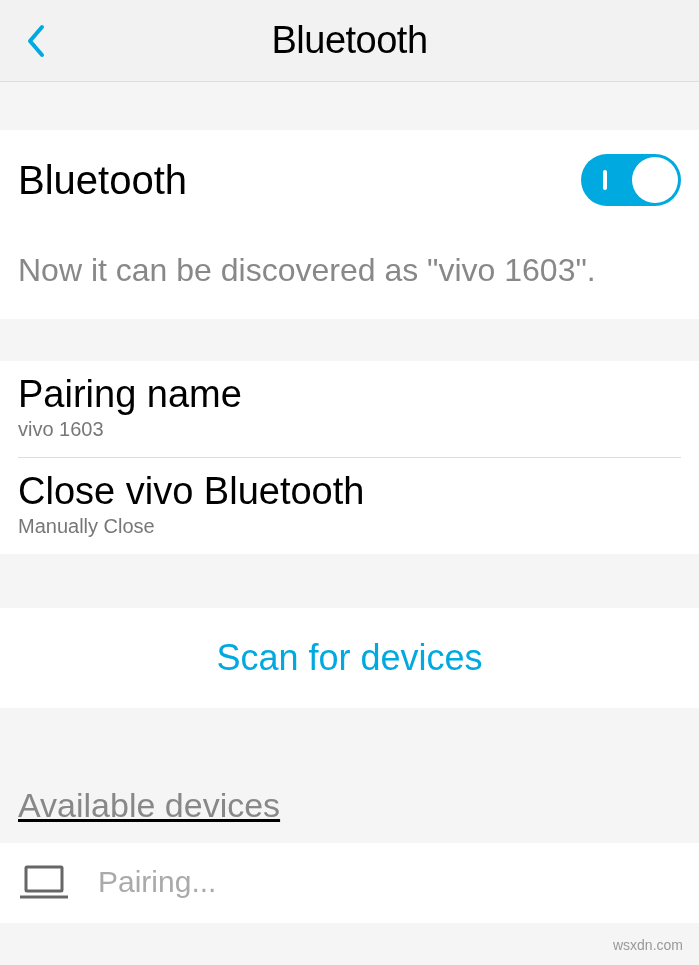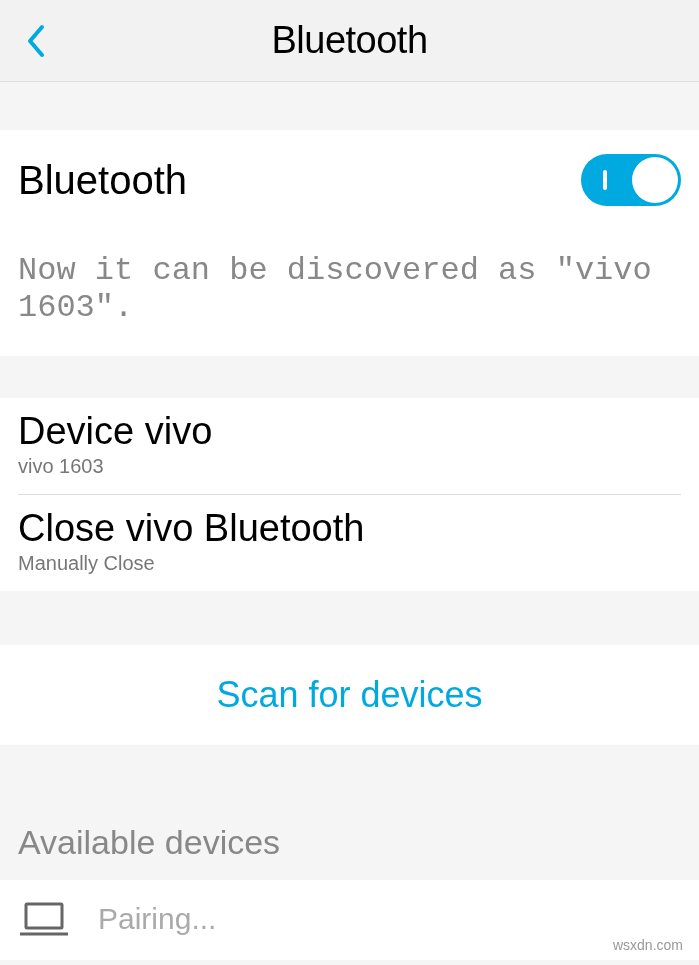--- a/index.html
+++ b/index.html
@@ -90,21 +90,20 @@
       background: #fff;
       border-radius: 2px;
     }
     .discover-row {
       background: #fff;
       padding: 22px 18px 30px 18px;
     }
     .discover-text {
       font-size: 32px;
       color: #888;
-      font-family: Liberation Mono, monospace;
     }
     .spacer-mid {
       height: 42px;
       background: #f5f5f5;
     }
     .setting-row {
       background: #fff;
       padding: 12px 18px 16px 18px;
     }
     .setting-title {
@@ -137,20 +136,21 @@
       justify-content: center;
     }
     .scan-text {
       font-size: 36px;
       color: #00a9e0;
       text-align: right;
     }
     .avail-header {
       padding: 78px 18px 18px 18px;
       background: #f5f5f5;
+      text-decoration: underline;
     }
     .avail-title {
       font-size: 34px;
       color: #888;
     }
     .device-row {
       background: #fff;
       display: flex;
       align-items: center;
       padding: 18px 18px 20px 18px;
@@ -211,21 +211,21 @@
   </div>
 </div>
 
 <div class="discover-row">
   <div class="discover-text">Now it can be discovered as "vivo 1603".</div>
 </div>
 
 <div class="spacer-mid"></div>
 
 <div class="setting-row">
-  <div class="setting-title">Device vivo</div>
+  <div class="setting-title">Pairing name</div>
   <div class="setting-value">vivo 1603</div>
 </div>
 
 <div class="divider-bg">
     <div class="divider"></div>
   </div>
 
 <div class="setting-row">
   <div class="setting-title">Close vivo Bluetooth</div>
   <div class="setting-value">Manually Close</div>

